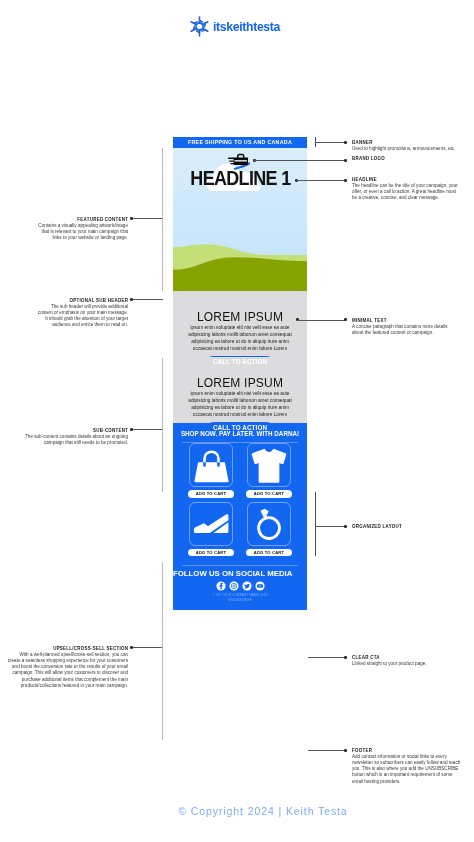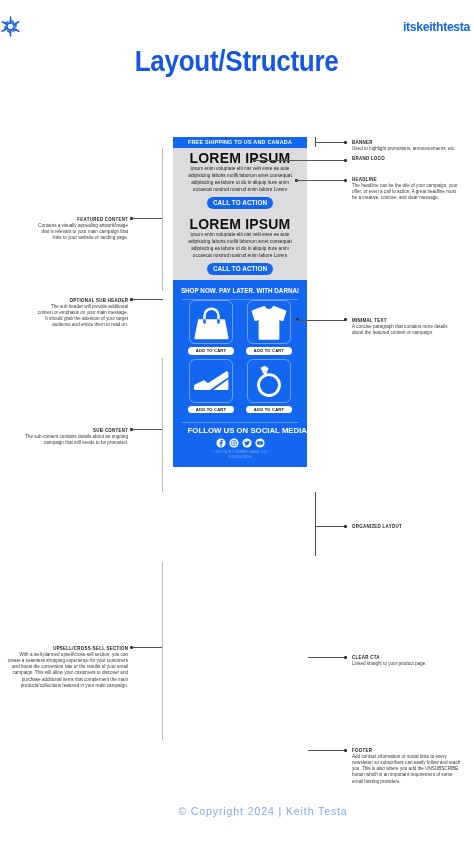--- a/index.html
+++ b/index.html
@@ -8,21 +8,21 @@
     font-family: "Liberation Sans", sans-serif;
     background: #ffffff;
     position: relative;
     overflow: hidden;
     -webkit-font-smoothing: antialiased;
   }
   .page { position: relative; width: 474px; height: 842px; background:#fff; }
 
   
   .brand { position:absolute; left:0; top:16px; width:474px; display:flex;
-           justify-content:space-between; align-items:center; gap:3px; }
+           justify-content:center; align-items:center; gap:3px; }
   .brand-logo { width:21px; height:21px; display:block; }
   .brand-name { font-size:13px; font-weight:700; color:#1465E8; letter-spacing:-0.35px;
                 display:inline-block; transform:scaleX(0.94); transform-origin:left center; }
 
   .title { position:absolute; left:0; top:45px; width:474px; text-align:center;
            color:#1457E0; font-weight:700; font-size:29px; line-height:33.5px;
            letter-spacing:-0.3px; white-space:nowrap; }
   .title > div > span { display:inline-block; transform:scaleX(0.897); transform-origin:center; }
 
   .copyright { position:absolute; left:0; top:805px; width:474px; text-align:center;
@@ -41,21 +41,21 @@
   .hills { position:absolute; left:0; bottom:0; width:134px; height:50px; }
   .hero2 .hills { height:48px; }
   .hero-logo { position:absolute; left:0; top:4px; width:134px; text-align:center; z-index:3; }
   .headline { position:absolute; left:0; top:21px; width:134px; text-align:center;
               font-weight:700; font-size:19.5px; line-height:19.5px; letter-spacing:-0.7px;
               color:#121212; z-index:3; white-space:nowrap; }
   .headline > span { display:inline-block; transform:scaleX(0.92); transform-origin:center; }
   .hero2 .headline { top:15px; }
 
   .grey { background:#DCDCDE; padding:5px 5px 0; text-align:center; height:66px; }
-  .lorem { font-weight:700; font-size:14px; line-height:10px; letter-spacing:0.2px; color:#111; }
+  .lorem { font-weight:400; font-size:12px; line-height:10px; letter-spacing:0.2px; color:#111;margin-top:16px; }
   .para { margin-top:2px; font-size:4.75px; line-height:7px; color:#1f1f1f; white-space:nowrap; }
   .cta { margin:4px auto 0; width:66px; height:11.5px; background:#1266EE;
          border-radius:6px; color:#fff; font-weight:700; font-size:6.3px;
          letter-spacing:0.1px; display:flex; align-items:center; justify-content:center; }
 
   
   .shop { background:#1366F0; }
   .shopbar { text-align:center; color:#fff; font-weight:700; font-size:6.3px;
              letter-spacing:0px; height:19px; line-height:21px; }
   .hr { height:1px; background:#5B93F5; margin:0 9px; }
@@ -65,21 +65,21 @@
   .shoptitle > span { display:inline-block; transform:scaleX(0.875); transform-origin:center; }
   .grid { display:grid; grid-template-columns:46px 46px; justify-content:space-between;
           gap:4px 0; padding:0 15px; }
   .cell { width:46px; }
   .tile { border:1px solid #6EA0F7; border-radius:6px; height:44px; width:44px;
           margin:0 auto; display:flex; align-items:center; justify-content:center; }
   .addbtn { margin-top:3px; background:#fff; border-radius:4px; height:7.5px;
             display:flex; align-items:center; justify-content:center;
             font-weight:700; font-size:4.1px; letter-spacing:0.2px; color:#111; }
   .hr2 { height:1px; background:#5B93F5; margin:9px 9px 0; }
-  .follow { text-align:right; color:#fff; font-weight:700; font-size:7.8px;
+  .follow { text-align:left; color:#fff; font-weight:700; font-size:7.8px;
             letter-spacing:0px; height:14px; line-height:16px; }
   .socials { display:flex; justify-content:center; gap:3px; padding-top:1px; }
   .soc { width:10px; height:10px; display:block; }
   .foot-small { text-align:center; color:#7FACF6; font-size:3px; line-height:5.4px;
                 letter-spacing:0.2px; padding-top:2px; padding-bottom:6px; }
 
   
   .anno { position:absolute; }
   .anno-h { font-weight:700; font-size:5.7px; line-height:6px; letter-spacing:0.35px;
             color:#1a1a1a; white-space:nowrap; }
@@ -113,28 +113,48 @@
         <use href="#sfArm" transform="rotate(180 20 20)"></use>
         <use href="#sfArm" transform="rotate(240 20 20)"></use>
         <use href="#sfArm" transform="rotate(300 20 20)"></use>
         <path d="M20 12.4 L26.6 16.2 L26.6 23.8 L20 27.6 L13.4 23.8 L13.4 16.2 Z" stroke-linejoin="round"></path>
       </g>
     </svg>
     <span class="brand-name">itskeithtesta</span>
   </div>
 
   <div class="title">
-    <div><span>Layout/Structure</span></div>
   </div>
 
   <div class="copyright">© Copyright 2024 | Keith Testa</div>
 
   <div class="email">
     <div class="topbanner">FREE SHIPPING TO US AND CANADA</div>
 
+    <div class="hero">
+      <svg class="cloudsvg" style="left:33px; top:16px; width:54px; height:27px;" viewBox="0 0 54 27">
+        <path d="M9 27 C3.2 27 0 23.2 0 19.2 C0 15.2 3.2 11.8 7.4 11.5 C8.4 4.9 14.2 0 21 0 C27 0 32.2 3.7 34.3 9 C35.6 8.2 37.2 7.8 38.8 7.8 C43.8 7.8 48 11.8 48.4 16.8 C51.8 17.6 54 20.4 54 23.4 C54 25.5 53 27 51 27 Z" fill="#ffffff"></path>
+      </svg>
+      <div class="hero-logo">
+        <svg width="27" height="18" viewBox="0 0 54 36">
+          <path d="M16 33.5 C24 31 34 29 44 23" fill="none" stroke="#1A63E8" stroke-width="4.4" stroke-linecap="round"></path>
+          <path d="M13 11 h29 v13.2 q0 1.6 -1.6 1.6 h-25.8 q-1.6 0 -1.6 -1.6 z" fill="#0b0b0b"></path>
+          <path d="M21.5 12 v-3.6 q0 -3.4 3.4 -3.4 h5.2 q3.4 0 3.4 3.4 v3.6" fill="none" stroke="#0b0b0b" stroke-width="3"></path>
+          <rect x="15" y="16.4" width="25" height="2.6" fill="#ffffff"></rect>
+          <rect x="2" y="11.2" width="12" height="2.9" rx="1.45" fill="#0b0b0b"></rect>
+          <rect x="4" y="16.8" width="9.5" height="2.6" rx="1.3" fill="#0b0b0b"></rect>
+          <rect x="7" y="22" width="8" height="2.6" rx="1.3" fill="#0b0b0b"></rect>
+        </svg>
+      </div>
+      <div class="headline"><span>HEADLINE 1</span></div>
+      <svg class="hills" viewBox="0 0 134 52" preserveAspectRatio="none">
+        <path d="M0 6.5 C14 6 24 2.5 38 3.5 C56 5 68 13 86 14 C102 15 118 14.5 134 14.5 L134 52 L0 52 Z" fill="#C4DF77"></path>
+        <path d="M0 30 C10 30 18 28 28 24 C40 19 48 17 62 16.8 C82 16.6 100 20 118 20.6 C126 20.9 130 21 134 21 L134 52 L0 52 Z" fill="#86A302"></path>
+      </svg>
+    </div>
 
     <div class="grey">
       <div class="lorem">LOREM IPSUM</div>
       <div class="para">
           <div>ipsum enim voluptate elit nisi velit esse ea aute</div>
           <div>adipisicing laboris mollit laborum amet consequat</div>
           <div>adipisicing ea labore ut do in aliquip irure anim</div>
           <div>occaecat nostrud nostrud enim labore Lorem</div>
         </div>
       <div class="cta">CALL TO ACTION</div>

